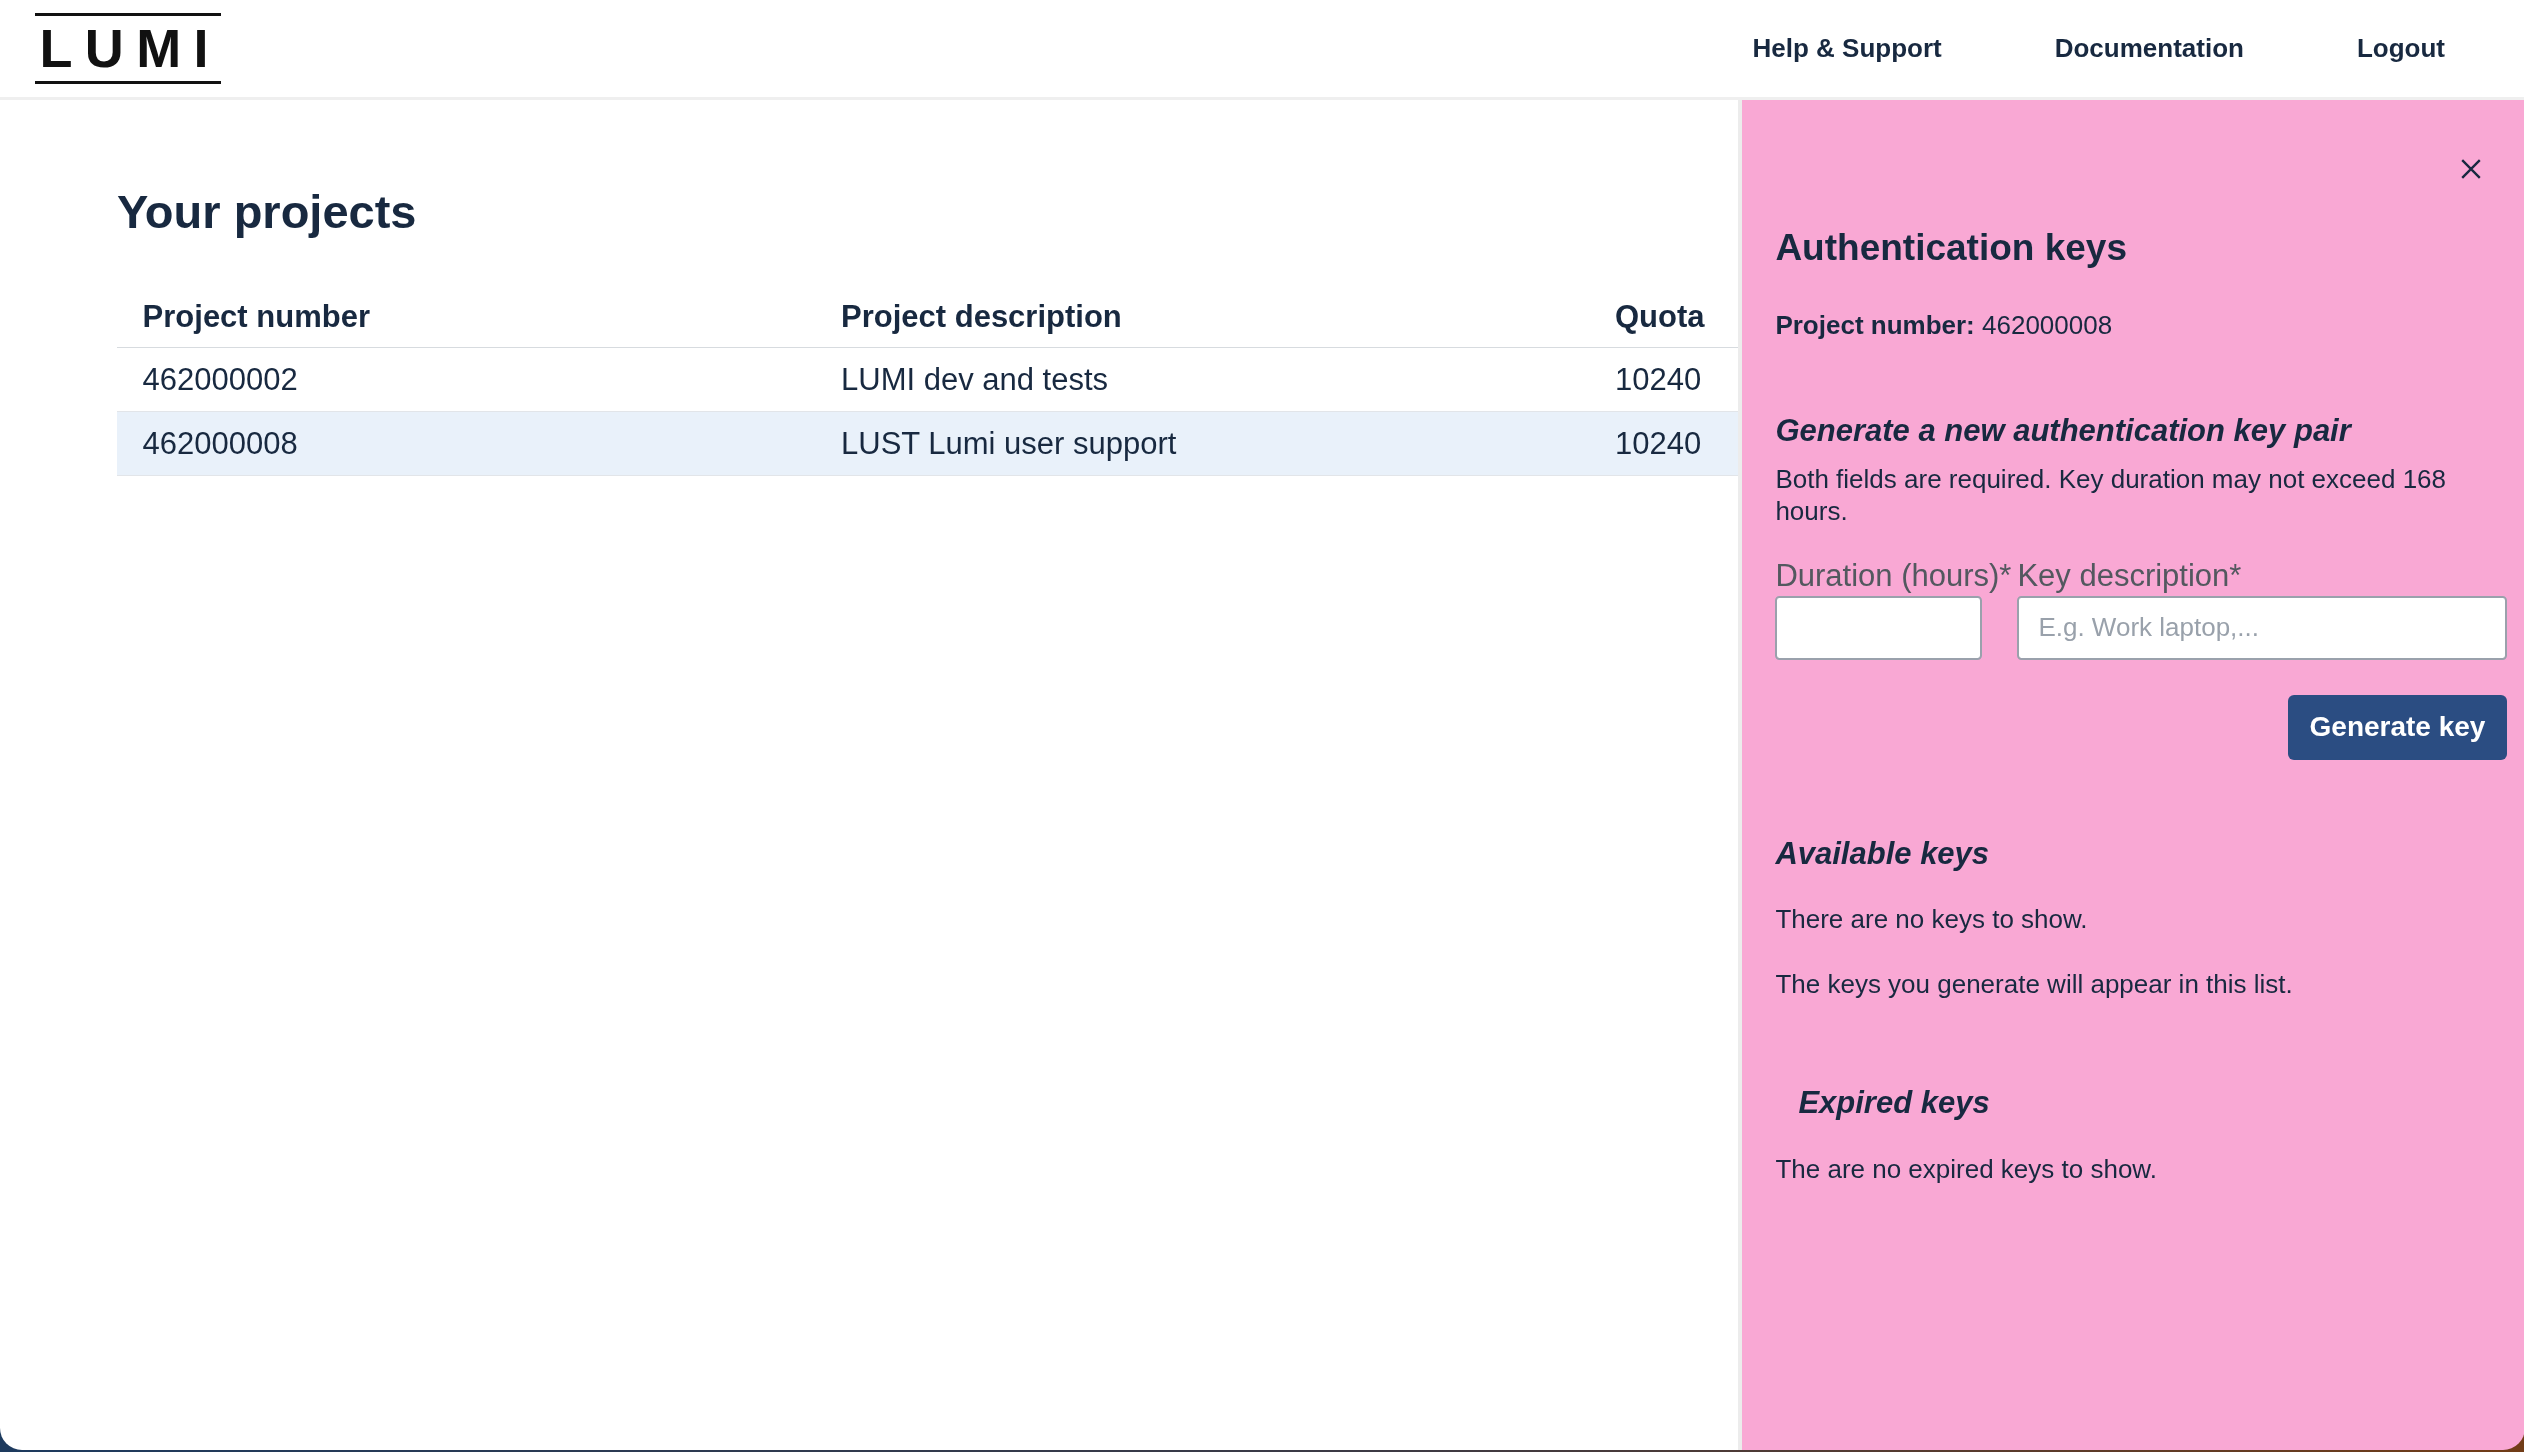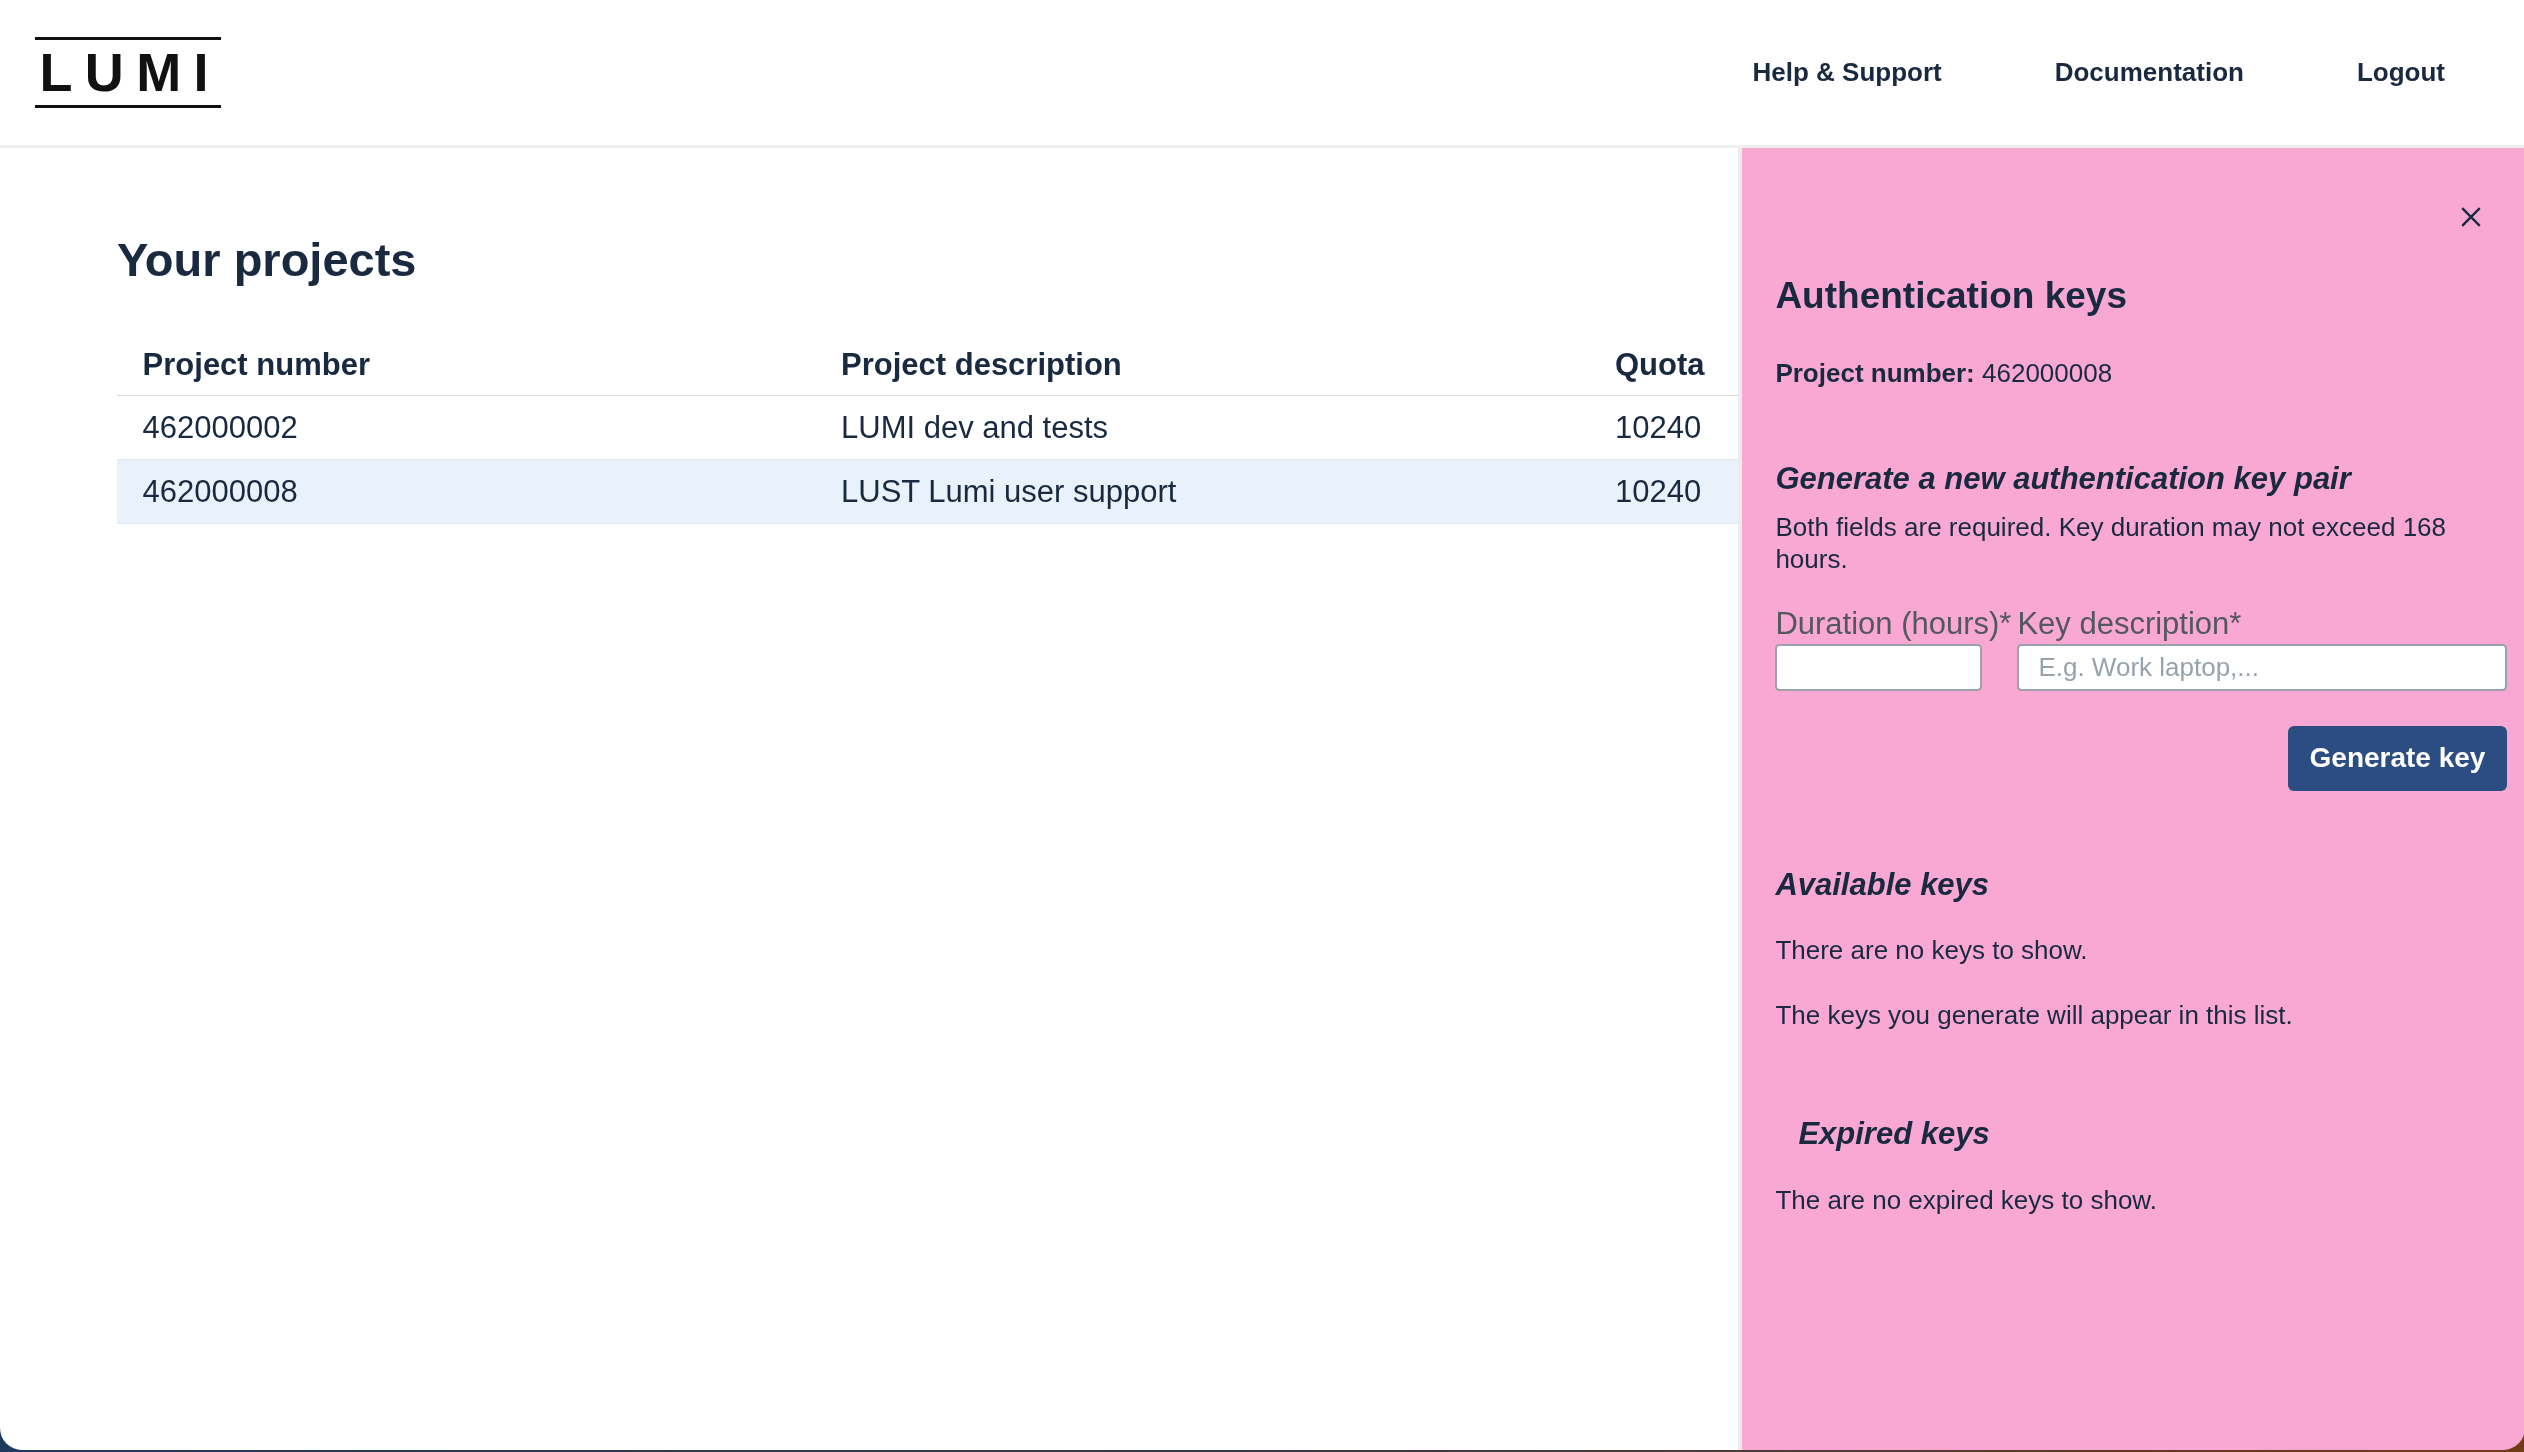--- a/index.html
+++ b/index.html
@@ -6,21 +6,21 @@
   html,body { width:2525px; height:1452px; overflow:hidden; }
   body {
     font-family:"Liberation Sans", sans-serif;
     background:linear-gradient(90deg, var(--corner-left,#1d3a5e) 0%, #3d3a44 55%, var(--corner-right,#713c17) 100%);
     color:var(--navy,#182940);
   }
   .app { display:flex; flex-direction:column; width:2525px; height:1450px; }
 
   
   .header {
-    height:148px; background:#ffffff; border-bottom:3.7px solid #efefef;
+    height:100px; background:#ffffff; border-bottom:3.7px solid #efefef;
     display:flex; align-items:center; flex:0 0 auto;
   }
   .logo {
     margin-left:35px; display:inline-block;
     border-top:3.7px solid #111; border-bottom:3.7px solid #111;
     padding:5.1px 0 6.6px 4.4px;
     font-size:54px; font-weight:700; letter-spacing:12.4px; line-height:54px; color:#111;
     white-space:nowrap;
   }
   .nav { margin-left:auto; margin-right:80px; display:flex; column-gap:113px; }
@@ -60,21 +60,21 @@
   .project-line { margin-top:42px; font-size:26px; line-height:31px; }
   .project-line .lbl { font-weight:700; }
   .section-title { font-size:31px; font-weight:700; line-height:38px;font-style:italic; }
   .gen-title { margin-top:71px; }
   .gen-hint { margin-top:13px; font-size:26px; line-height:32px; }
   .field-labels { display:flex; margin-top:34px; }
   .field-labels .flabel { font-size:31px; font-weight:400; color:#53585f; line-height:29px; }
   .field-labels .flabel:first-child { width:242px; flex:0 0 auto; }
   .inputs-row { display:flex; margin-top:5.8px; column-gap:35px; }
   .text-input {
-    height:47px; border:2.2px solid #9aa1ac; border-radius:4.4px; background:#fff;
+    height:64px; border:2.2px solid #9aa1ac; border-radius:4.4px; background:#fff;
     font-family:"Liberation Sans", sans-serif; font-size:26px; color:var(--navy,#182940);
     padding:0 19px; outline:none;
   }
   .text-input::placeholder { color:#99a1ab; }
   #duration-input { width:207px; flex:0 0 auto; }
   #description-input { flex:1 1 auto; }
   .btn-row { display:flex; margin-top:35px; }
   .generate-btn {
     margin-left:auto; width:219px; height:65px; border:none; border-radius:6px;
     background:var(--button-blue,#2b4d82); color:#ffffff;

